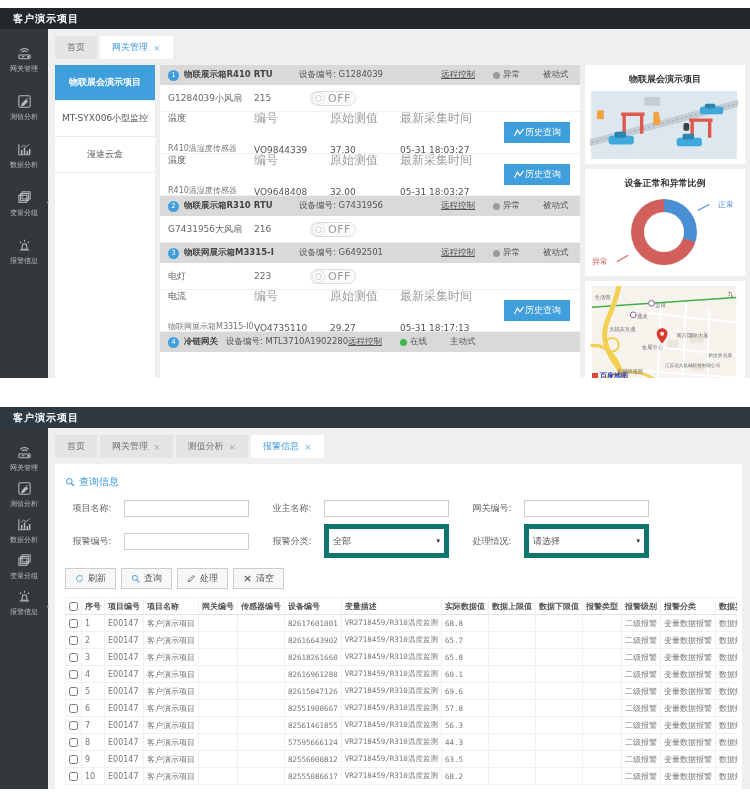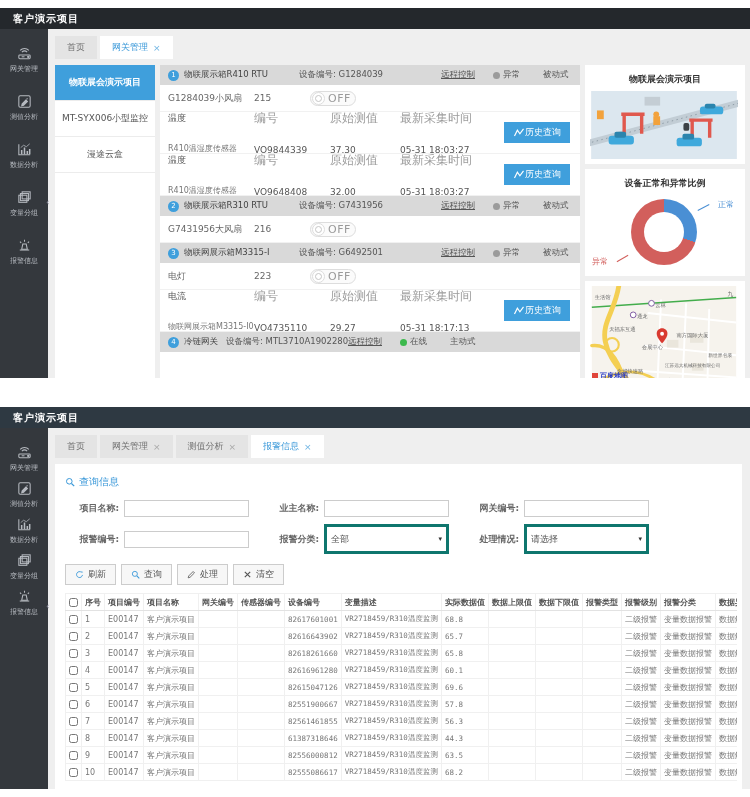--- a/index.html
+++ b/index.html
@@ -28,21 +28,21 @@
   .tab-x{color:#a8a8a8;font-size:9px;}
   .tab.active .tab-x{color:#6db3e2;}
   
   .cols{display:flex;gap:5px;height:calc(100% - 27px);overflow:hidden;}
   .projlist{width:100px;background:#fff;flex:none;}
   .proj-item{font-size:9px;color:#555;text-align:center;padding:11px 4px;border-bottom:1px solid #ececec;cursor:pointer;white-space:nowrap;overflow:hidden;}
   .proj-item.active{background:#3f9fdc;color:#fff;font-weight:bold;}
   .devpanel{flex:1;background:#fff;min-width:0;}
   .sec-hd{display:flex;align-items:center;height:20px;background:#d9d9d9;font-size:8.5px;color:#555;padding:0 8px;white-space:nowrap;}
   .sec-num{width:11px;height:11px;border-radius:50%;background:#3f9fdc;color:#fff;font-size:7px;line-height:11px;text-align:center;margin-right:5px;flex:none;}
-  .sh-title{width:115px;flex:none;color:#444;overflow:hidden;}
+  .sh-title{width:115px;flex:none;color:#444;overflow:hidden;font-weight:bold;}
   .sec-hd.compact .sh-title{width:auto;margin-right:8px;}
   .sh-devno{width:142px;flex:none;overflow:hidden;}
   .sec-hd.compact .sh-devno{flex:1;}
   .sh-remote{width:52px;flex:none;cursor:pointer;text-decoration:underline;}
   .sh-status{width:50px;flex:none;display:flex;align-items:center;gap:3px;}
   .dot{width:7px;height:7px;border-radius:50%;background:#9b9b9b;display:inline-block;}
   .dot.ok{background:#3cb94d;}
   .sh-mode{flex:1;}
   .row-sw{display:flex;align-items:center;height:27px;font-size:9px;color:#666;padding:0 8px;border-bottom:1px solid #f1f1f1;}
   .sw-name{width:86px;flex:none;overflow:hidden;white-space:nowrap;}
@@ -76,23 +76,23 @@
   .map-card{position:relative;}
   .map-svg{width:148px;height:102px;display:block;}
   .map-logo{position:absolute;left:7px;bottom:12px;font-size:7px;font-weight:bold;color:#2438c8;display:flex;align-items:center;gap:2px;}
   .map-logo::before{content:"";width:6px;height:6px;background:#e0453a;display:inline-block;}
   
   .panel{background:#fff;margin-right:3px;padding:8px 10px;position:relative;min-height:330px;}
   .query-link{display:inline-flex;align-items:center;gap:4px;color:#3b99d9;font-size:10px;cursor:pointer;}
   .query-link .ic{width:10px;height:10px;color:#3b99d9;}
   .form-grid{display:grid;grid-template-columns:1fr 1fr 1fr;gap:7px 16px;margin:9px 0 10px;width:560px;}
   .f-field{display:flex;align-items:center;font-size:9px;color:#666;}
-  .f-lab{width:54px;text-align:right;margin-right:5px;flex:none;white-space:nowrap;font-weight:bold;}
+  .f-lab{width:54px;text-align:center;margin-right:5px;flex:none;white-space:nowrap;}
   .f-inp{flex:1;height:17px;border:1px solid #ccc;background:#fff;font-size:9px;padding:0 3px;min-width:0;}
-  .f-sel{flex:1;height:15px;border:3px solid #0f766e;display:flex;align-items:center;justify-content:space-between;padding:12px 4px;font-size:9px;color:#555;cursor:pointer;background:#fff;}
+  .f-sel{flex:1;height:15px;border:5px solid #0f766e;display:flex;align-items:center;justify-content:space-between;padding:12px 4px;font-size:9px;color:#555;cursor:pointer;background:#fff;}
   .caret{font-size:7px;color:#333;}
   .tbbar{display:flex;gap:5px;margin-bottom:8px;}
   .tb-btn{display:inline-flex;align-items:center;gap:4px;border:1px solid #ccc;background:#f7f7f7;font-size:9px;color:#555;padding:3px 9px;cursor:pointer;}
   .tb-btn .ic{width:9px;height:9px;color:#555;}
   .tb-btn:nth-child(1) .ic,.tb-btn:nth-child(2) .ic{color:#3b99d9;}
   .tbl-wrap{overflow:hidden;width:672px;}
   .tbl-wrap table{border-collapse:collapse;table-layout:fixed;font-size:8px;color:#777;}
   .tbl-wrap th,.tbl-wrap td{border:1px solid #f0f0f0;padding:0 3px;height:17px;white-space:nowrap;overflow:hidden;text-align:left;}
   .tbl-wrap th{color:#555;font-weight:bold;background:#fff;border-bottom:1px solid #e2e2e2;}
   .tbl-wrap input{width:9px;height:9px;margin:0;vertical-align:middle;}
@@ -727,21 +727,21 @@
                   <td>变量数据报警</td>
                   <td>数据触发二级报警</td>
                 </tr>
                 <tr>
                   <td><input type="checkbox" style=""></td>
                   <td>8</td>
                   <td>E00147</td>
                   <td>客户演示项目</td>
                   <td></td>
                   <td></td>
-                  <td class="mono">61387318646</td>
+                  <td class="mono">57595666124</td>
                   <td class="mono">VR2718459/R310温度监测</td>
                   <td class="mono">44.3</td>
                   <td></td>
                   <td></td>
                   <td></td>
                   <td>二级报警</td>
                   <td>变量数据报警</td>
                   <td>数据触发二级报警</td>
                 </tr>
                 <tr>

